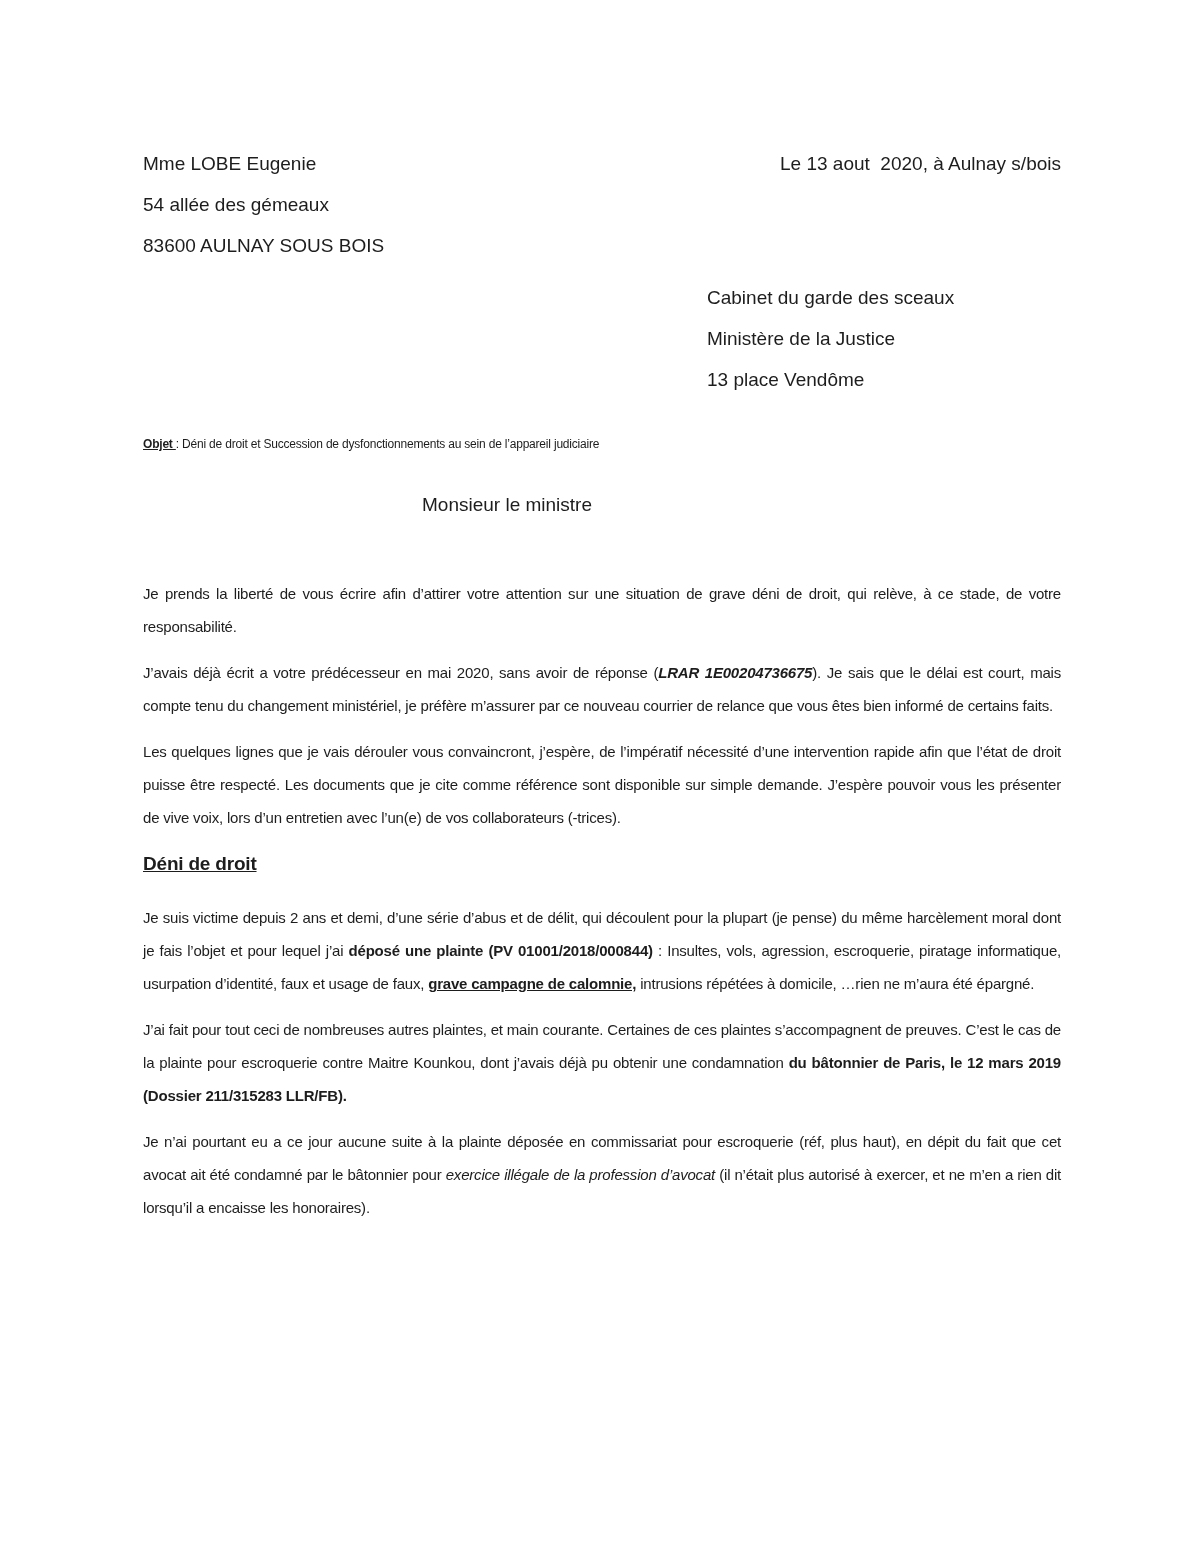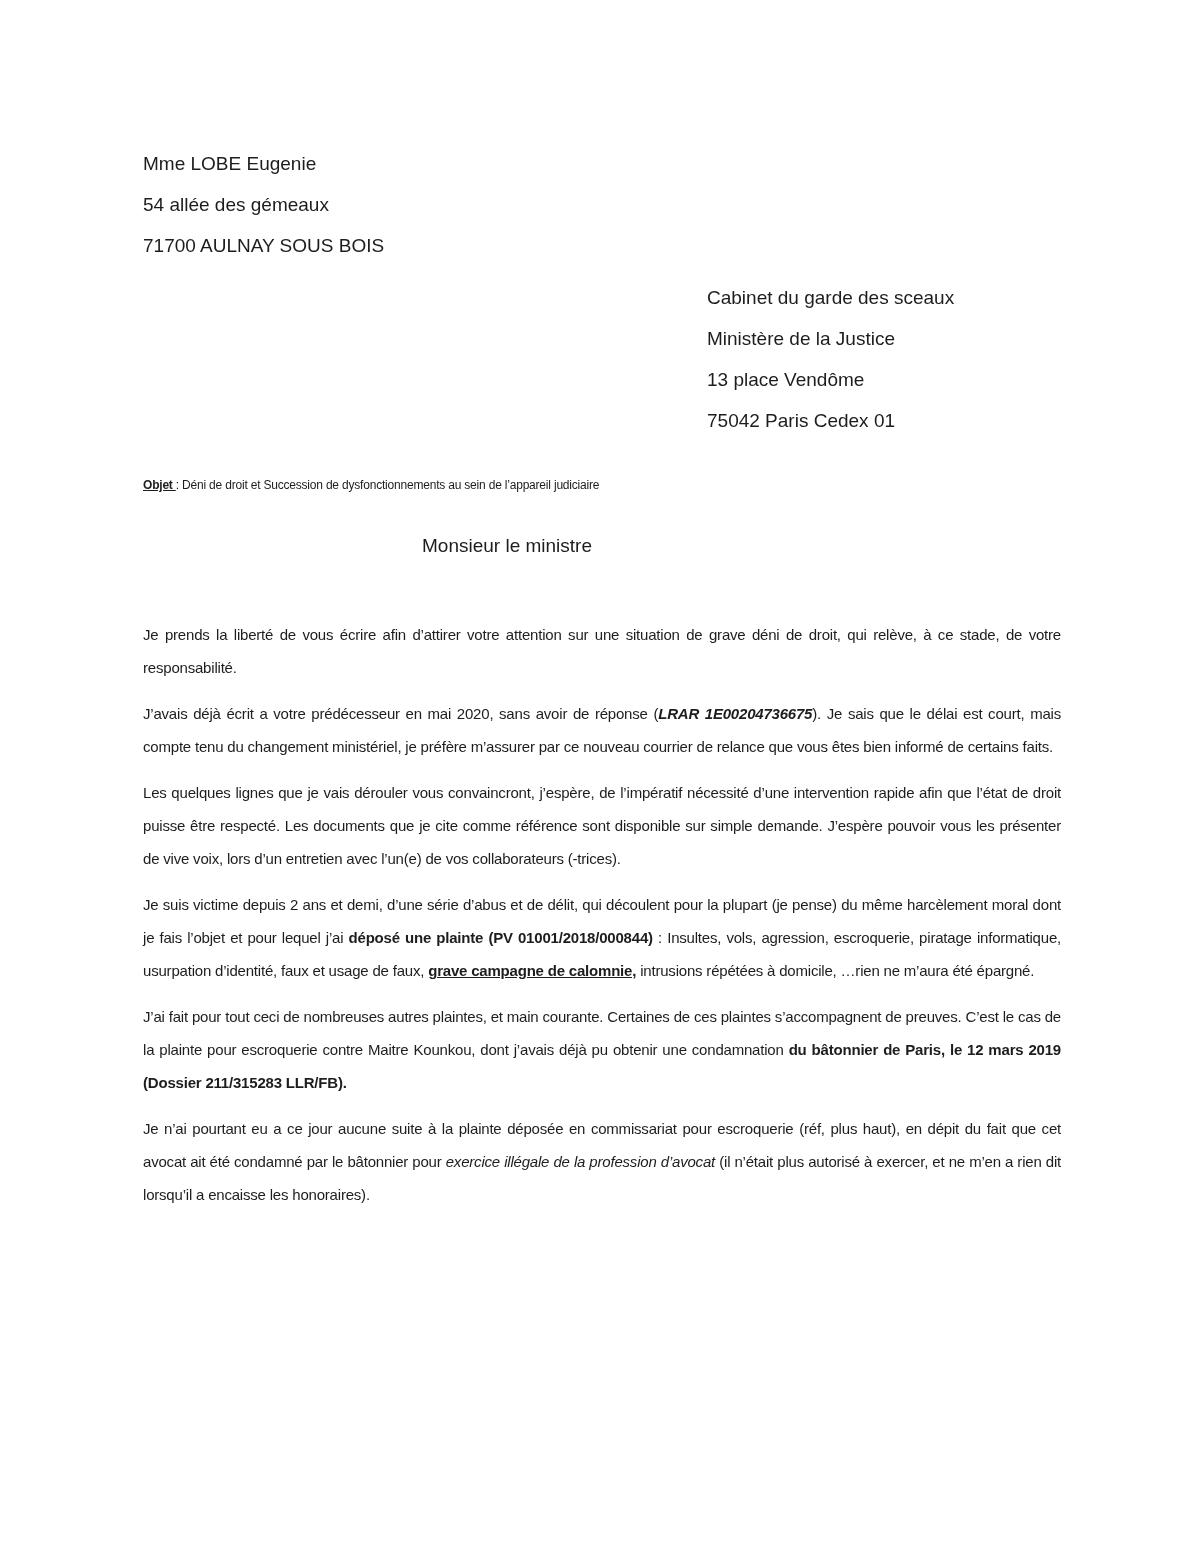--- a/index.html
+++ b/index.html
@@ -78,38 +78,39 @@
   .run-u { text-decoration: underline; }
 </style>
 </head>
 <body>
 
 <div class="page">
   <div class="content">
 
     <div class="head-row">
       <div class="sender-line">Mme LOBE Eugenie</div>
+      <div class="date-line">Le 13 aout  2020, à Aulnay s/bois</div>
     </div>
     <div class="sender-line">54 allée des gémeaux</div>
-    <div class="sender-line">71700 AULNAY SOUS BOIS</div>
+    <div class="sender-line">83600 AULNAY SOUS BOIS</div>
 
     <div class="recipient">
       <div class="recipient-line">Cabinet du garde des sceaux</div>
       <div class="recipient-line">Ministère de la Justice</div>
       <div class="recipient-line">13 place Vendôme</div>
-      <div class="recipient-line">75042 Paris Cedex 01</div>
     </div>
 
     <div class="subject-line"><span class=" run-b run-u">Objet </span><span class="">: Déni de droit et Succession de dysfonctionnements au sein de l’appareil judiciaire</span></div>
 
     <div class="salutation">Monsieur le ministre</div>
 
     <div class="letter-body">
       <p><span class="">Je prends la liberté de vous écrire afin d’attirer votre attention sur une situation de grave déni de droit, qui relève, à ce stade, de votre responsabilité.</span></p>
       <p><span class="">J’avais déjà écrit a votre prédécesseur en mai 2020, sans avoir de réponse (</span><span class=" run-b run-i">LRAR 1E00204736675</span><span class="">). Je sais que le délai est court, mais compte tenu du changement ministériel, je préfère m’assurer par ce nouveau courrier de relance que vous êtes bien informé de certains faits.</span></p>
       <p><span class="">Les quelques lignes que je vais dérouler vous convaincront, j’espère, de l’impératif nécessité d’une intervention rapide afin que l’état de droit puisse être respecté. Les documents que je cite comme référence sont disponible sur simple demande. J’espère pouvoir vous les présenter de vive voix, lors d’un entretien avec l’un(e) de vos collaborateurs (-trices).</span></p>
+      <div class="section-heading">Déni de droit</div>
       <p><span class="">Je suis victime depuis 2 ans et demi, d’une série d’abus et de délit, qui découlent pour la plupart (je pense) du même harcèlement moral dont je fais l’objet et pour lequel j’ai </span><span class=" run-b">déposé une plainte (PV 01001/2018/000844)</span><span class=""> : Insultes, vols, agression, escroquerie, piratage informatique, usurpation d’identité, faux et usage de faux, </span><span class=" run-b run-u">grave campagne de calomnie,</span><span class=""> intrusions répétées à domicile, …rien ne m’aura été épargné.</span></p>
       <p><span class="">J’ai fait pour tout ceci de nombreuses autres plaintes, et main courante. Certaines de ces plaintes s’accompagnent de preuves. C’est le cas de la plainte pour escroquerie contre Maitre Kounkou, dont j’avais déjà pu obtenir une condamnation </span><span class=" run-b">du bâtonnier de Paris, le 12 mars 2019 (Dossier 211/315283 LLR/FB).</span></p>
       <p><span class="">Je n’ai pourtant eu a ce jour aucune suite à la plainte déposée en commissariat pour escroquerie (réf, plus haut), en dépit du fait que cet avocat ait été condamné par le bâtonnier pour </span><span class=" run-i">exercice illégale de la profession d’avocat</span><span class=""> (il n’était plus autorisé à exercer, et ne m’en a rien dit lorsqu’il a encaisse les honoraires).</span></p>
     </div>
 
   </div>
 </div>
 
 </body></html>

